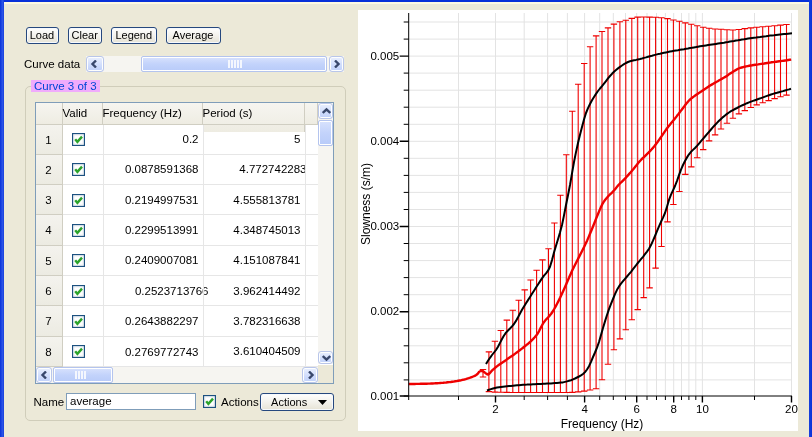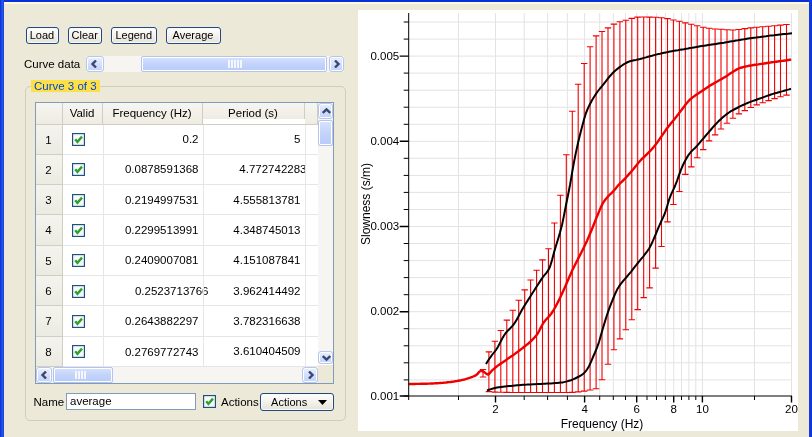--- a/index.html
+++ b/index.html
@@ -1,21 +1,21 @@
 <!DOCTYPE html>
 <html><head><meta charset="utf-8"><style>
 *{margin:0;padding:0;box-sizing:border-box}
 html,body{width:812px;height:437px;overflow:hidden}
 body{position:relative;background:#ece9d8;font-family:"Liberation Sans",sans-serif;font-size:11px;color:#000}
 .abs{position:absolute}
 .xpbtn{position:absolute;border:1px solid #26487e;border-radius:3px;background:linear-gradient(#ffffff,#f4f3ee 45%,#e9e6da 90%,#dcd8c8);box-shadow:inset 0 0 0 1px #f6f9fd;text-align:center;font-size:11px;line-height:14.5px}
 .sbtrack{position:absolute;background:#f6f5f1;border:1px solid #f6f5f1}
 .sbthumb{position:absolute;border-radius:2px;background:linear-gradient(#d8e2fd,#c3d3fb 50%,#b8cbf9);box-shadow:inset 0 0 0 1px #fff;border:1px solid #b4c4ee}
 .sbbtn{position:absolute;border-radius:3px;background:linear-gradient(#eaf0fe,#cfdcfc 60%,#c0d1fa);box-shadow:inset 0 0 0 1px #fdfefe;border:1px solid #b9c6ea}
-.hdr{position:absolute;background:linear-gradient(#f6f5f0,#eeece2);border-right:1px solid #d0cec2;text-align:center;line-height:20px;font-size:11.5px}
+.hdr{position:absolute;background:linear-gradient(#f6f5f0,#eeece2);border-right:1px solid #d0cec2;line-height:20px;font-size:11.5px}
 .rowhdr{position:absolute;background:linear-gradient(#f4f3ee,#ecebe2);border-right:1px solid #d0cec2;border-bottom:1px solid #d0cec2;text-align:center}
 .cellr{position:absolute;text-align:right;font-size:11.5px}
 </style></head><body>
 <div class="abs" style="left:0;top:0;width:812px;height:2px;background:#0831d9"></div>
 <div class="abs" style="left:0;top:0;width:4px;height:437px;background:linear-gradient(90deg,#0831d9,#2a53e8 60%,#1840dc)"></div>
 <div class="abs" style="left:809px;top:0;width:3px;height:437px;background:linear-gradient(90deg,#1840dc,#0831d9)"></div>
 <div class="abs" style="left:4px;top:2px;width:805px;height:2px;background:#fdf9e3"></div>
 <div class="xpbtn" style="left:25.5px;top:26.5px;width:33px;height:17px">Load</div>
 <div class="xpbtn" style="left:67.5px;top:26.5px;width:34.5px;height:17px">Clear</div>
 <div class="xpbtn" style="left:110.5px;top:26.5px;width:46.5px;height:17px">Legend</div>
@@ -30,26 +30,26 @@
 <svg class="abs" style="left:332px;top:60px" width="9" height="8" viewBox="0 0 9 8">
     <path d="M3 0.5 L6.5 4 L3 7.5" stroke="#39486c" stroke-width="2.4" fill="none"></path>
   </svg>
 <div class="sbthumb" style="left:140.5px;top:56px;width:186.5px;height:16px"></div>
 <div class="abs" style="left:228px;top:60px;width:1.5px;height:8px;background:#f4f7fe"></div>
 <div class="abs" style="left:231px;top:60px;width:1.5px;height:8px;background:#f4f7fe"></div>
 <div class="abs" style="left:234px;top:60px;width:1.5px;height:8px;background:#f4f7fe"></div>
 <div class="abs" style="left:237px;top:60px;width:1.5px;height:8px;background:#f4f7fe"></div>
 <div class="abs" style="left:240px;top:60px;width:1.5px;height:8px;background:#f4f7fe"></div>
 <div class="abs" style="left:25px;top:86px;width:321px;height:335px;border:1px solid #d0cdba;border-radius:5px"></div>
-<div class="abs" style="left:31px;top:80px;background:#fde047;padding:0 3px;color:#0046d5;font-size:11.5px">Curve 3 of 3</div>
+<div class="abs" style="left:31px;top:80px;background:#f0abfc;padding:0 3px;color:#0046d5;font-size:11.5px">Curve 3 of 3</div>
 <div class="abs" style="left:34.5px;top:102px;width:299.5px;height:282px;border:1px solid #7f9db9;background:#fff"></div>
 <div class="hdr" style="left:35.5px;top:103px;width:27px;height:20.5px"></div>
 <div class="hdr" style="left:62.5px;top:103px;width:40px;height:20.5px">Valid</div>
 <div class="hdr" style="left:102.5px;top:103px;width:100px;height:20.5px">Frequency (Hz)</div>
-<div class="hdr" style="left:202.5px;top:103px;width:102px;height:16px">Period (s)</div>
+<div class="hdr" style="left:202.5px;top:103px;width:102px;height:29px">Period (s)</div>
 <div class="hdr" style="left:304.5px;top:103px;width:13px;height:20.5px"></div>
 <div class="abs" style="left:35.5px;top:123.5px;width:282px;height:1px;background:#d0cec2"></div>
 <div class="abs" style="left:35.5px;top:124.5px;width:282px;height:242.0px;overflow:hidden">
     <div style="position:relative;width:282px;height:300px">
       <div class="rowhdr" style="left:0;top:0.0px;width:27px;height:30.3px;line-height:30.3px;font-size:11.5px">1</div>
       <div class="abs" style="left:27px;top:29.3px;width:255px;height:1px;background:#e6e6e6"></div>
       <svg style="position:absolute;left:36px;top:8.65px" width="13" height="13" viewBox="0 0 13 13">
         <rect x="0.5" y="0.5" width="12" height="12" fill="#fff" stroke="#1c5180" stroke-width="1.6"></rect>
         <rect x="1.8" y="1.8" width="9.4" height="9.4" fill="none" stroke="#dde4ec" stroke-width="1"></rect>
         <path d="M3.2 6.2 L5.4 8.8 L10 3.6" stroke="#2ba32b" stroke-width="2.4" fill="none"></path>

